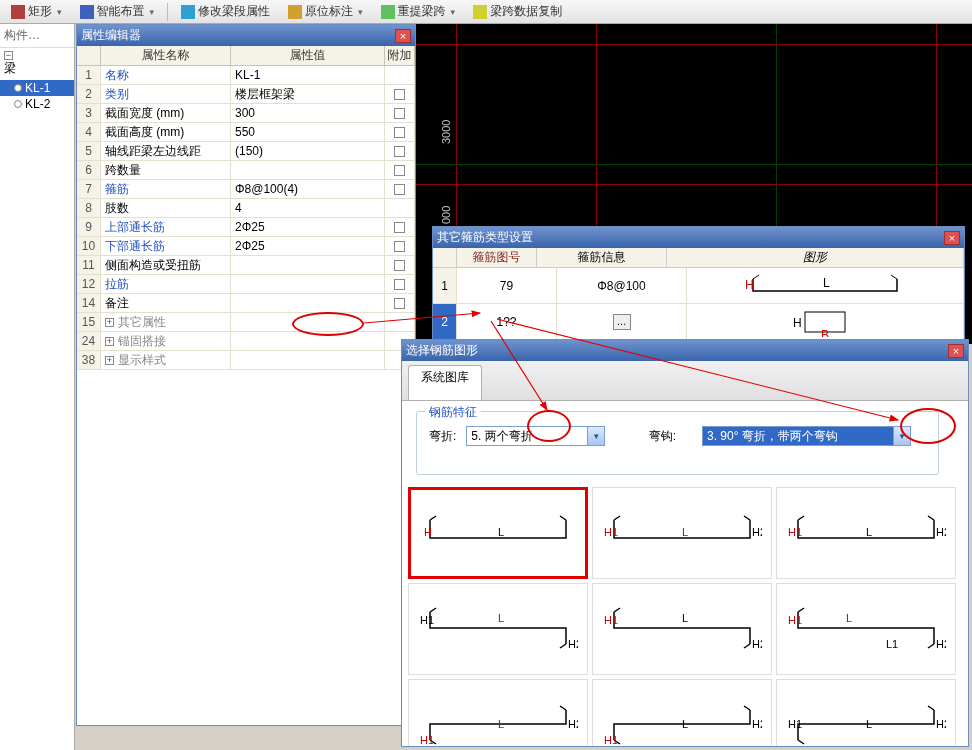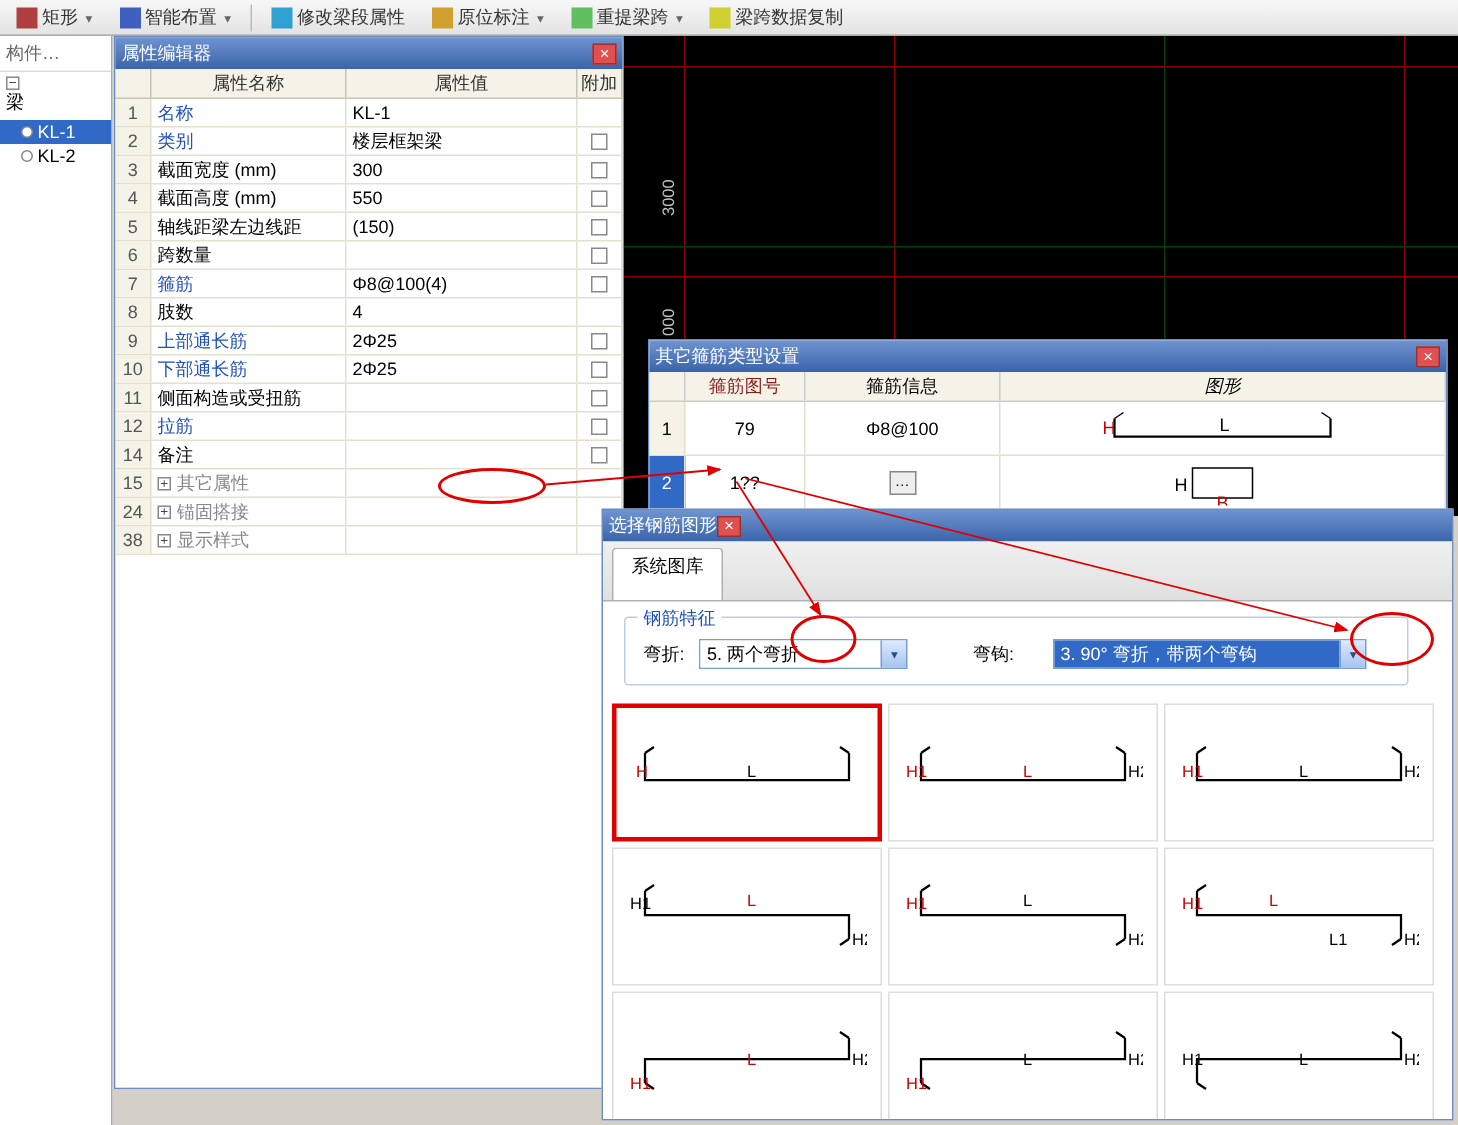--- a/index.html
+++ b/index.html
@@ -56,32 +56,32 @@
 .stirrup-win .win-title { justify-content:space-between; }
 .stirrup-head { display:flex; height:20px; background:#f5f3e8; border-bottom:1px solid #ccc; }
 .stirrup-head > div { border-right:1px solid #ccc; display:flex; align-items:center; justify-content:center; }
 .sh-num { width:24px; }
 .sh-code { width:80px; color:#8a1a1a;text-align:right; }
 .sh-info { width:130px; }
 .sh-shape { flex:1;font-style:italic; }
 .stirrup-row { display:flex; height:36px; border-bottom:1px solid #e4e0d0; align-items:center; }
 .stirrup-row > div { border-right:1px solid #e4e0d0; height:100%; display:flex; align-items:center; justify-content:center; }
 .sr-num { width:24px; background:#f5f3e8; }
-.sr-code { width:80px; }
+.sr-code { width:100px; }
 .sr-info { width:130px; }
 .sr-shape { flex:1; justify-content:flex-start; padding:0 8px; }
 .sr-num.sel { background:#3169c6; color:#fff; }
 .more-btn { width:18px; height:16px; border:1px solid #888; background:#eee; font-size:10px; cursor:pointer; display:flex; align-items:center; justify-content:center; }
 
 
 .shape-win { position:absolute; top:339px; left:401px; width:568px; height:408px; background:#fff; border:1px solid #6b8cbf; display:flex; flex-direction:column; }
-.shape-win .win-title { justify-content:flex-start; }
+.shape-win .win-title { justify-content:space-between; }
 .tab-strip { height:40px; display:flex; background:linear-gradient(#f0f0f0,#e0e0e0); border-bottom:1px solid #b0b0b0; padding-left:6px; padding-top:4px;}
 .tab { padding:3px 12px; background:#fff; border:1px solid #b0b0b0; border-bottom:none; border-radius:3px 3px 0 0; cursor:pointer; }
-.group-box { margin:10px 29px 6px 14px; border:1px solid #c0cde0; border-radius:3px; padding:14px 12px 10px 12px; position:relative; }
+.group-box { margin:10px 29px 6px 14px; border:1px solid #c0cde0; border-radius:3px; padding:14px 12px 28px 12px; position:relative; }
 .group-label { position:absolute; top:-8px; left:8px; background:#fff; padding:0 4px; color:#2050c0; }
 .combo { display:inline-flex; border:1px solid #7a9ed0; height:20px; align-items:center; background:#fff; }
 .combo input { border:none; height:18px; padding:0 4px; width:120px; outline:none; }
 .combo .combo-btn { width:17px; height:18px; background:linear-gradient(#dceaff,#a7c4ef); border-left:1px solid #7a9ed0; display:flex; align-items:center; justify-content:center; color:#2b4d8a; font-size:9px; cursor:pointer; }
 .combo.wide input { width:190px; }
 .combo.sel input { background:#3169c6; color:#fff; }
 .shape-grid { flex:1; display:flex; flex-wrap:wrap; padding:4px; gap:0; overflow:hidden; align-content:flex-start; }
 .shape-cell { width:180px; height:92px; border:1px solid #ddd; margin:2px; display:flex; align-items:center; justify-content:center; position:relative; cursor:pointer; }
 .shape-cell.selected { border:3px solid #e00000; }
 .shape-svg { width:160px; height:50px; }

